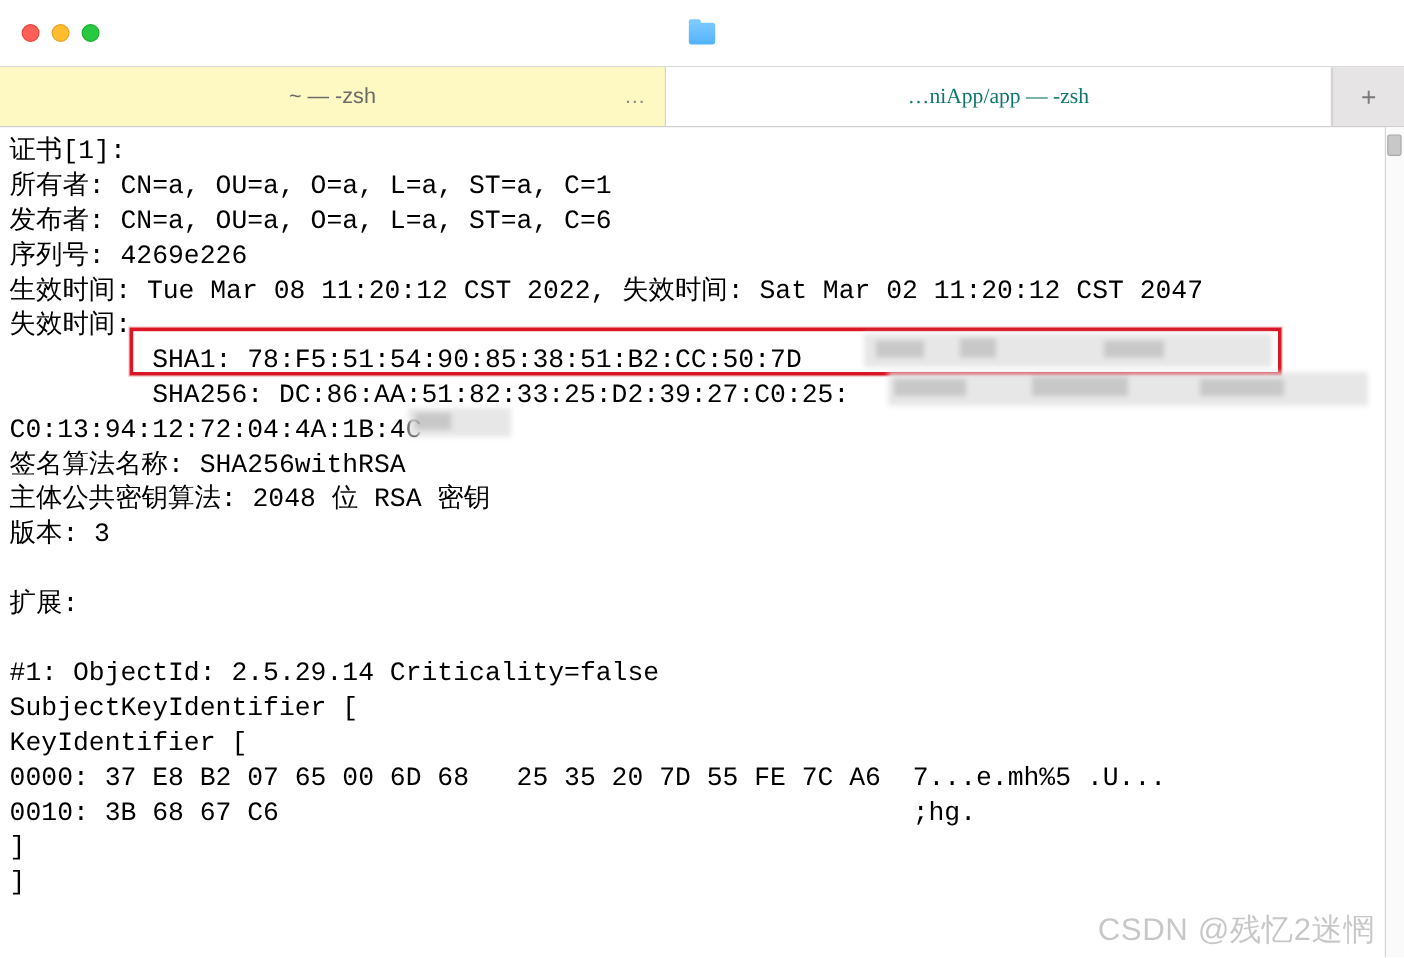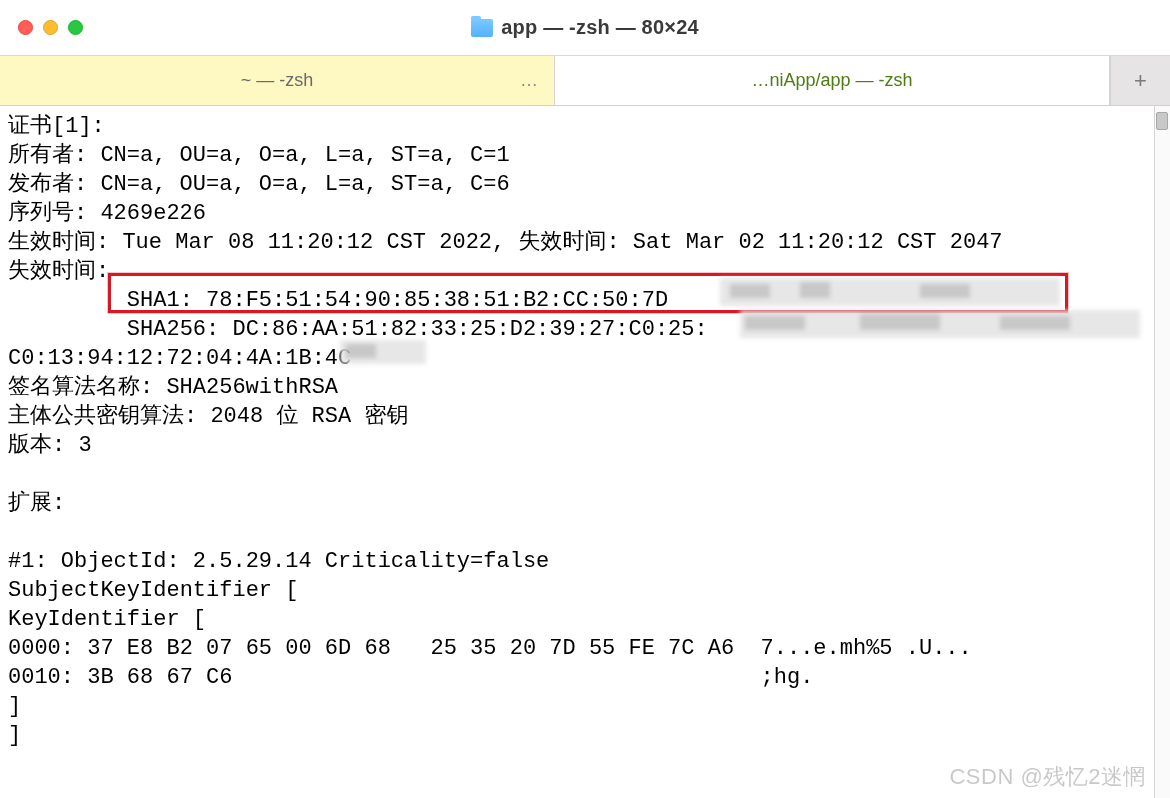--- a/index.html
+++ b/index.html
@@ -58,21 +58,21 @@
     justify-content: center;
     gap: 8px;
     font-size: 18px;
     color: #6b6b6b;
     background: #fef9c3;
     border-right: 1px solid #d4d4d4;
     position: relative;
     cursor: default;
     user-select: none;
   }
-  .tab.active { background: #ffffff; color: #4d7c0f; }
+  .tab.active { background: #ffffff; color: #0f766e; font-family: Liberation Serif, serif; }
   .tab .ellipsis { position: absolute; right: 14px; color: #8a8a8a; letter-spacing: 2px; }
   .new-tab {
     width: 60px; flex: none;
     display: flex; align-items: center; justify-content: center;
     background: #e6e4e4; color: #7a7a7a; font-size: 22px;
     border-left: 1px solid #d4d4d4;
   }
 
   
   .term-wrap { position: relative; height: calc(798px - 56px - 50px); }
@@ -107,39 +107,38 @@
     background: #e3e3e3;
     filter: blur(2px);
     opacity: 0.85;
   }
   .smudge .bit {
     position: absolute; background: #bfbfbf;
   }
 
   .watermark {
     position: absolute; right: 24px; bottom: 6px;
-    font-size: 22px; color: rgba(0,0,0,0.22);
+    font-size: 26px; color: rgba(0,0,0,0.22);
     font-family: -apple-system, sans-serif;
     letter-spacing: 0.5px;
     text-shadow: 0 0 3px rgba(255,255,255,0.6);
     pointer-events: none;
   }
 </style>
 </head>
 <body>
 
 <div class="titlebar">
   <div class="traffic-lights">
     <div class="dot red"></div>
     <div class="dot yellow"></div>
     <div class="dot green"></div>
   </div>
   <div class="title-center">
     <span class="folder-icon"></span>
-    <span>app — -zsh — 80×24</span>
   </div>
 </div>
 
 <div class="tabbar">
   <div class="tab">
     <span>~ — -zsh</span>
     <span class="ellipsis">…</span>
   </div>
   <div class="tab active">
     <span>…niApp/app — -zsh</span>

